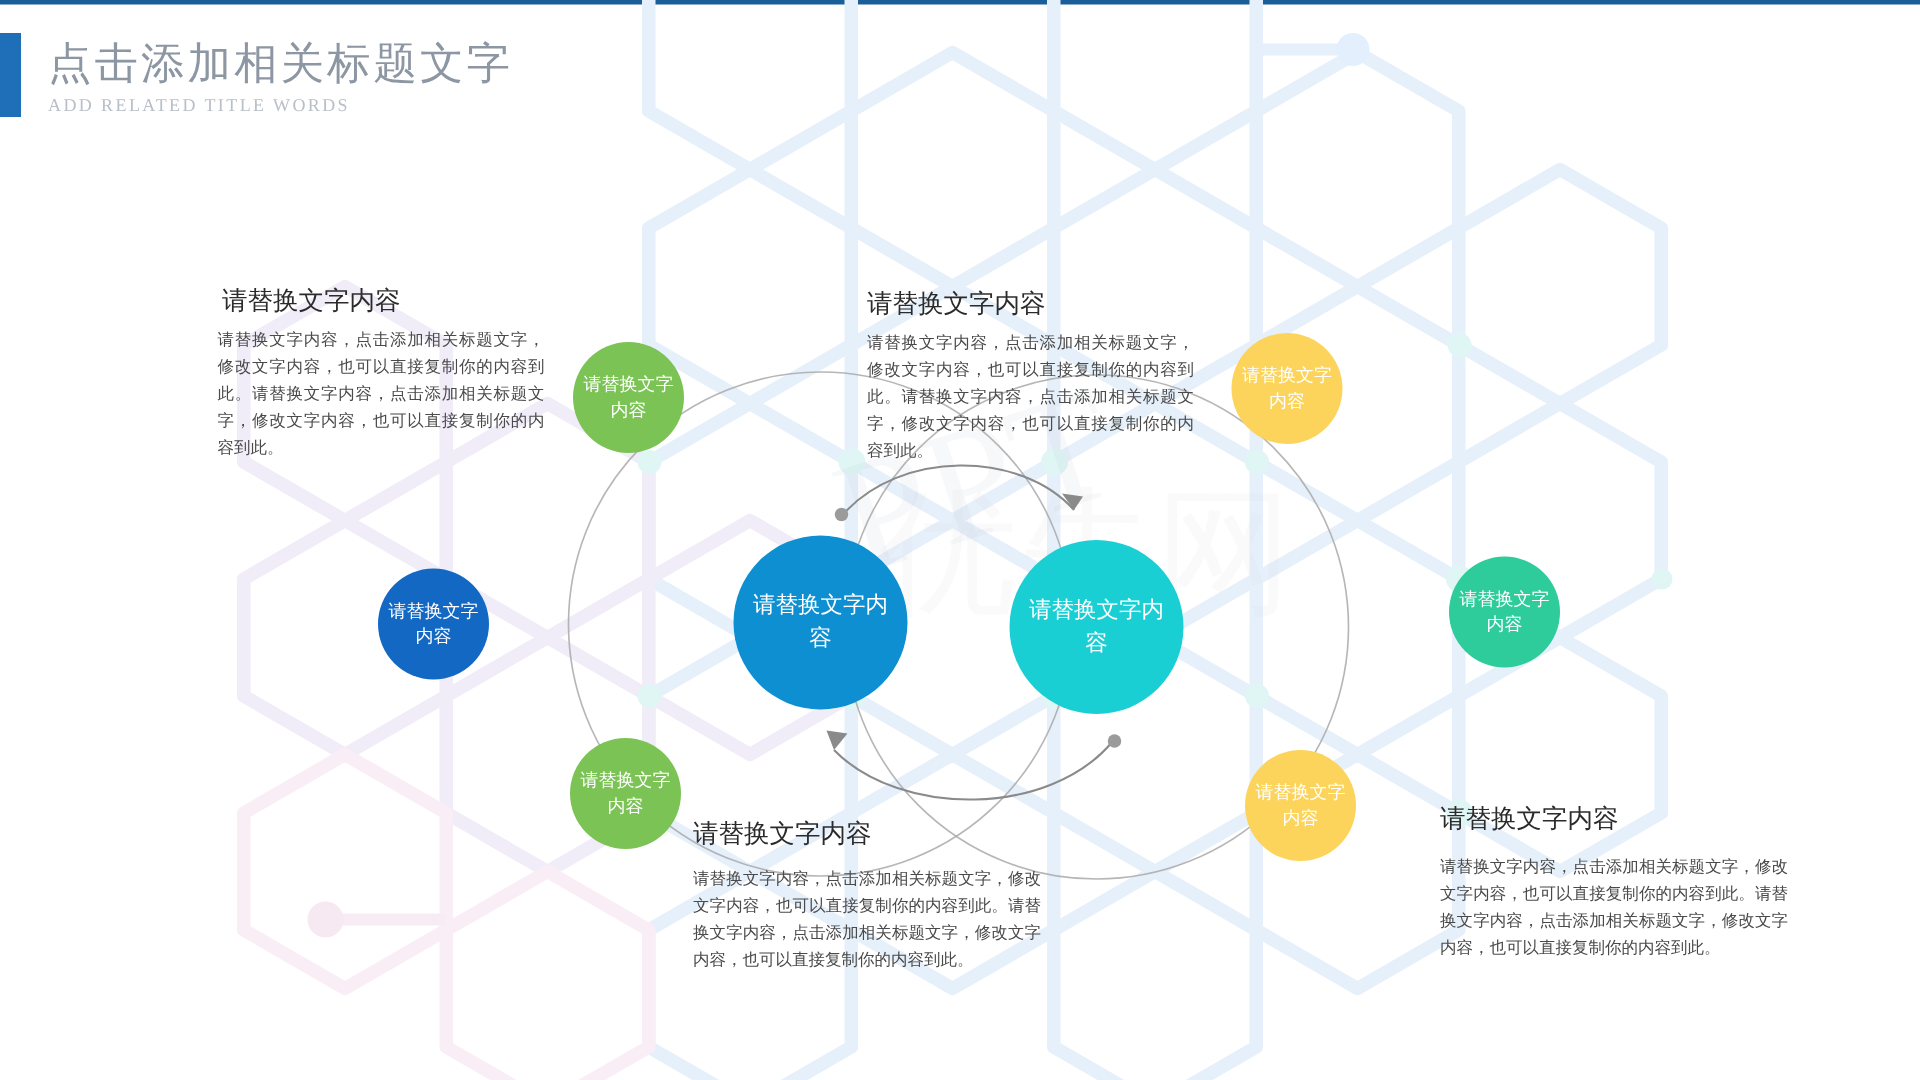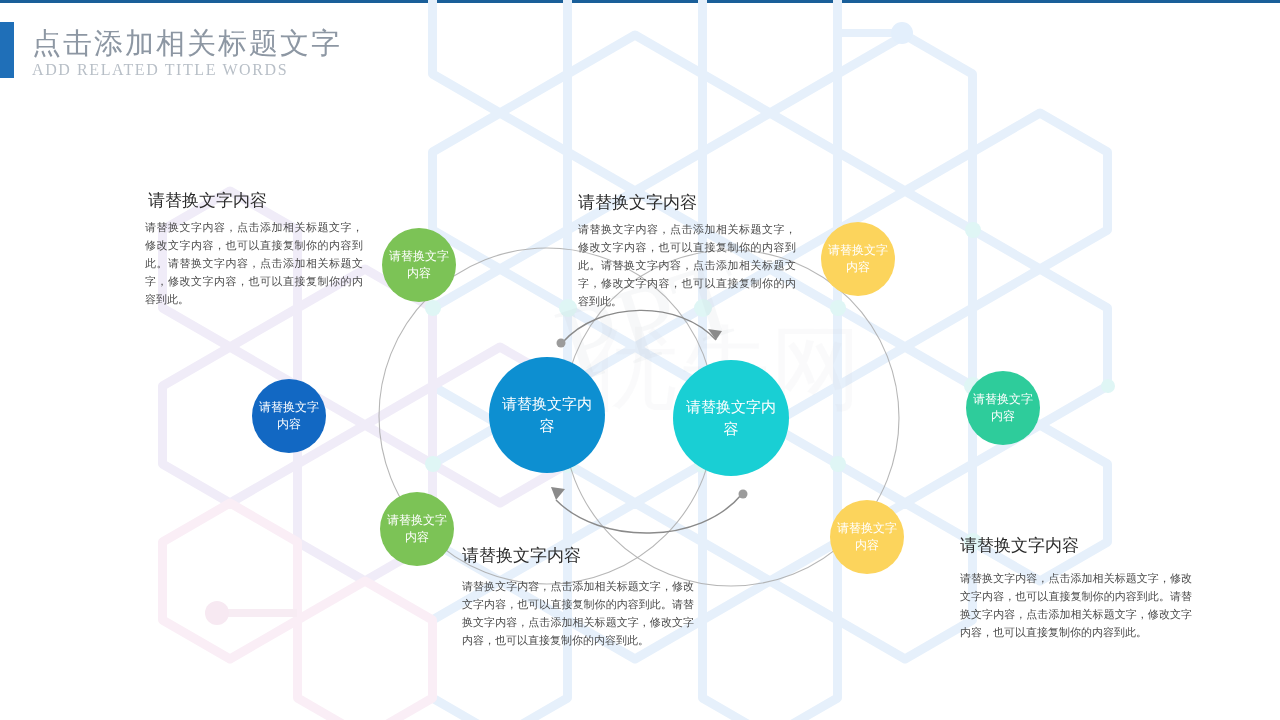--- a/index.html
+++ b/index.html
@@ -48,21 +48,21 @@
   .header-text { padding-top: 2px; }
   .title-cn {
     font-size: 29px;
     color: #8d97a3;
     letter-spacing: 2px;
     line-height: 34px;
     white-space: nowrap;
     font-weight: normal;
   }
   .title-en {
-    font-size: 16px;
+    font-size: 12px;
     color: #b8bfc7;
     letter-spacing: 1.6px;
     line-height: 16px;
     margin-top: 2px;
     white-space: nowrap;
     font-family: "Liberation Serif", "DejaVu Serif", serif;
   }
 
   
   .txtblock { position: absolute; }

